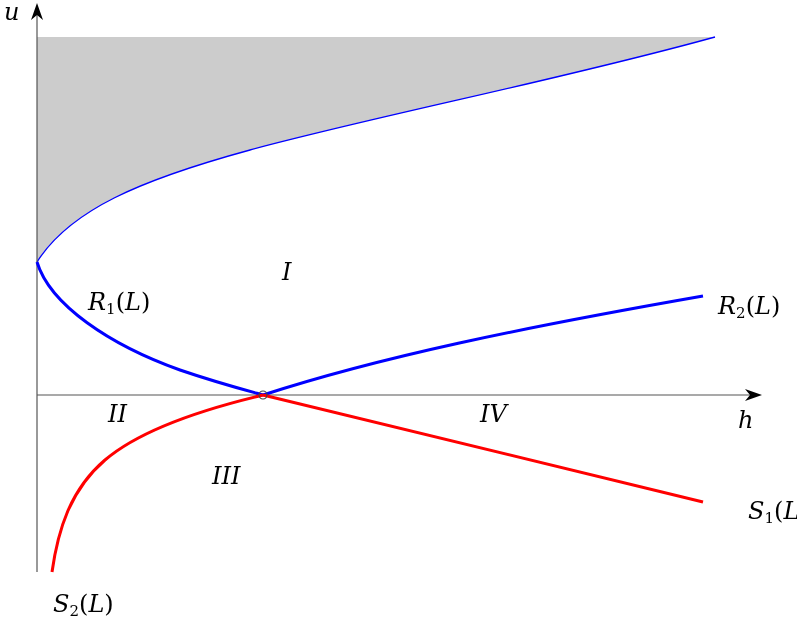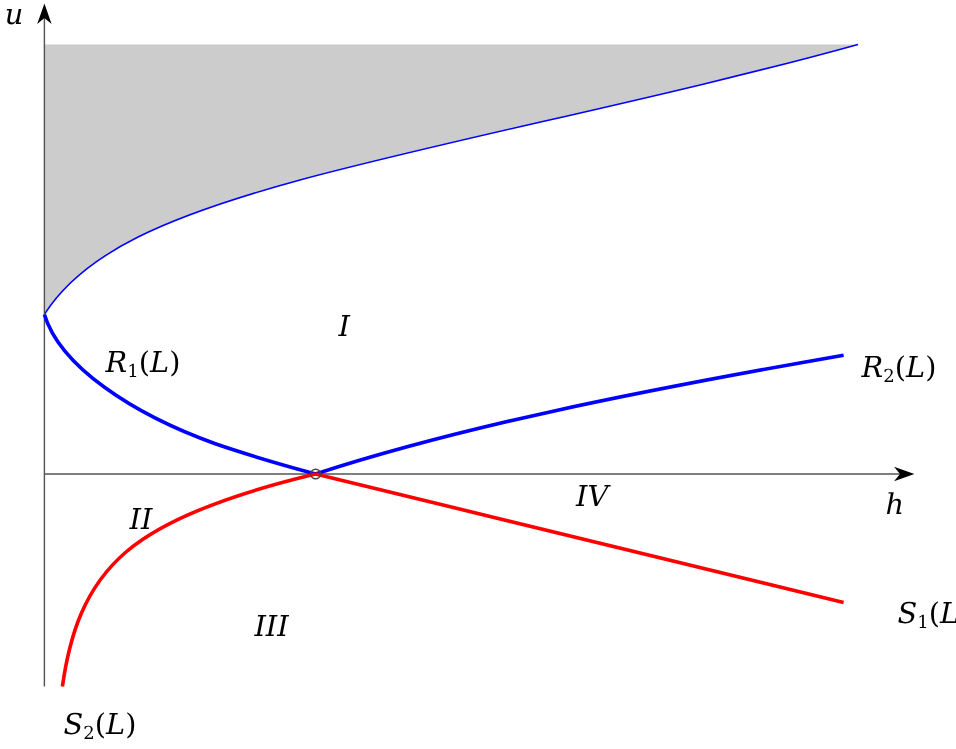--- a/index.html
+++ b/index.html
@@ -32,22 +32,22 @@
 
   <path d="M263,395 C200,410 140,430 105,460 C70,490 58,530 52,572" fill="none" stroke="#ff0000" stroke-width="3"></path>
 
   <circle cx="263" cy="395" r="4" fill="none" stroke="#444" stroke-width="1.2"></circle>
 </svg>
 
 <div class="lbl" style="left:4px; top:0px;">u</div>
 <div class="lbl" style="left:738px; top:408px;">h</div>
 
 <div class="lbl" style="left:282px; top:260px;">I</div>
-<div class="lbl" style="left:108px; top:421px;">II</div>
-<div class="lbl" style="left:212px; top:510px;">III</div>
+<div class="lbl" style="left:108px; top:402px;">II</div>
+<div class="lbl" style="left:212px; top:464px;">III</div>
 <div class="lbl" style="left:480px; top:402px;">IV</div>
 
 <div class="lbl" style="left:88px; top:290px;">
   <span class="cal">R</span><sub>1</sub><span class="paren">(</span><span>L</span><span class="paren">)</span>
 </div>
 <div class="lbl" style="left:718px; top:294px;">
   <span class="cal">R</span><sub>2</sub><span class="paren">(</span><span>L</span><span class="paren">)</span>
 </div>
 <div class="lbl" style="left:748px; top:499px;">
   <span class="cal">S</span><sub>1</sub><span class="paren">(</span><span>L</span><span class="paren">)</span>

